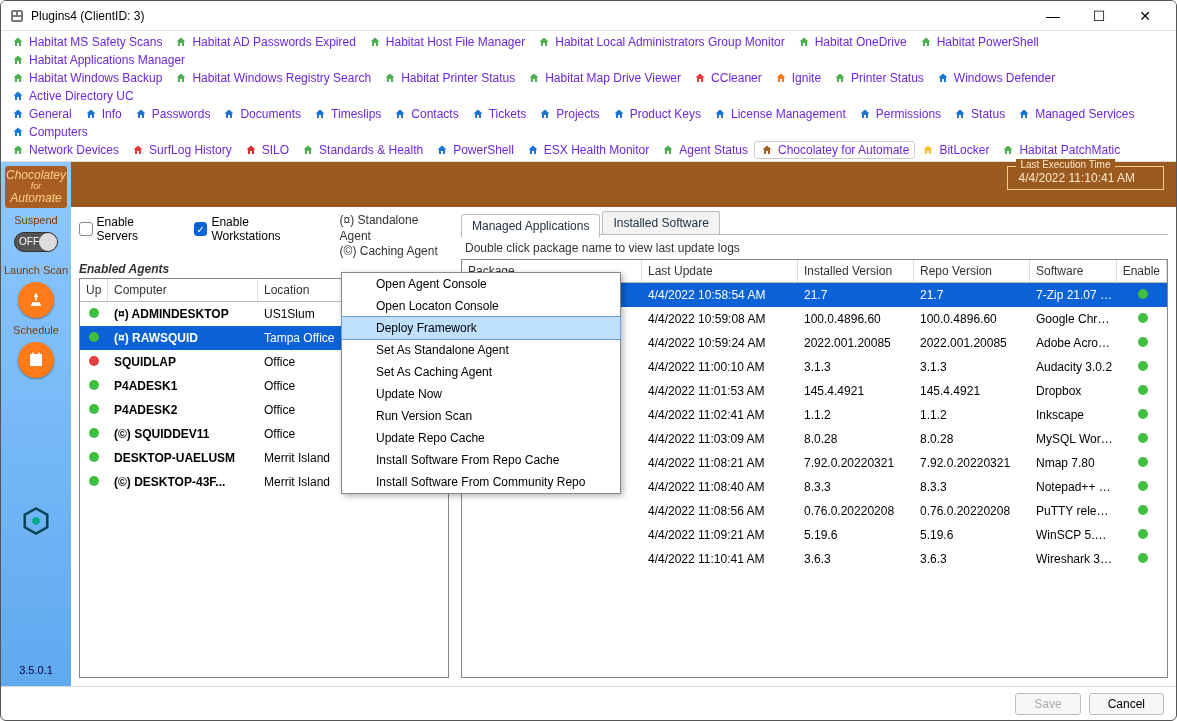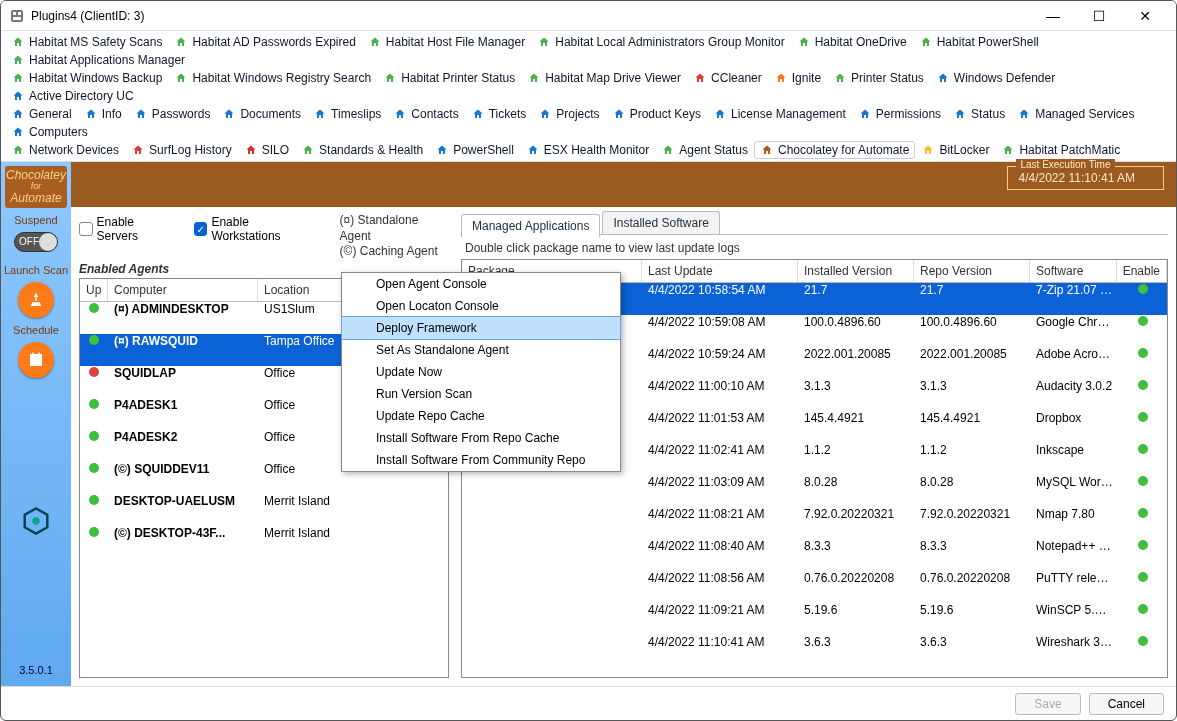--- a/index.html
+++ b/index.html
@@ -3,21 +3,21 @@
 <meta charset="utf-8">
 <style>
   * { box-sizing: border-box; font-family: "Segoe UI", Tahoma, sans-serif; font-size: 12px; }
   html, body { margin:0; padding:0; background:#fff; }
   .window { width:1177px; height:721px; border:1px solid #555; border-radius:6px; overflow:hidden; display:flex; flex-direction:column; background:#fff;}
   .titlebar { height:30px; display:flex; align-items:center; padding:0 8px; background:#fff; border-bottom:1px solid #e0e0e0;}
   .titlebar .icon { width:16px; height:16px; margin-right:6px; display:inline-flex; align-items:center; justify-content:center;}
   .winbtns { margin-left:auto; display:flex; gap:0;}
   .winbtn { width:46px; height:30px; display:flex; align-items:center; justify-content:center; font-size:14px;}
   .toolbar { display:flex; flex-wrap:wrap; padding:2px 4px 2px 4px; gap:0; background:#fff; border-bottom:1px solid #ddd;}
-  .tbitem { display:flex; align-items:center; padding:2px 6px; gap:4px; color:#0f172a; cursor:pointer; white-space:nowrap;}
+  .tbitem { display:flex; align-items:center; padding:2px 6px; gap:4px; color:#6d28d9; cursor:pointer; white-space:nowrap;}
   .tbitem .ic { width:14px; height:14px; display:inline-flex; align-items:center; justify-content:center;}
   .tbitem.chocsel { background:#fff; border:1px solid #ccc; border-radius:3px; padding:1px 5px;}
   .row { display:flex; flex-wrap:wrap;}
   .row > .tbitem { }
   .body { flex:1 1 auto; display:flex; min-height:0;}
   .sidebar { width:70px; background:linear-gradient(#8fc9ff,#5fa9ef); display:flex; flex-direction:column; align-items:center; padding-top:4px; color:#884400; gap:6px;}
   .chocbadge { background:#a85e23; color:#ffd080; width:62px; text-align:center; padding:3px 0; font-style:italic; font-size:11px; border-radius:3px; line-height:1.1;}
   .sblabel { font-size:11px; color:#7a3b00; text-align:center;}
   .toggle { width:44px; height:20px; border-radius:10px; background:#555; border:1px solid #333; position:relative;}
   .toggle::after{content:"";position:absolute;width:18px;height:18px;border-radius:50%;background:#ddd;top:0;right:0;}
@@ -35,21 +35,21 @@
   .checks { display:flex; gap:18px; align-items:center; padding:2px 0 4px 0;}
   .chk { display:flex; align-items:center; gap:4px;}
   .chkbox { width:14px; height:14px; border:1px solid #888; border-radius:3px; display:inline-flex; align-items:center; justify-content:center; font-size:10px;}
   .chkbox.on { background:#0a62d6; border-color:#0a62d6; color:#fff;}
   .legend { font-size:11px; color:#333; line-height:1.3;}
   .sectionhdr { font-weight:bold; font-style:italic; color:#333; padding:2px 0;}
   .grid { border:1px solid #888; flex:1; display:flex; flex-direction:column; overflow:hidden;}
   .ghdr { display:flex; background:#fff; border-bottom:1px solid #bbb;}
   .ghdr > div { padding:4px 6px; border-right:1px solid #ddd; color:#333;}
   .gbody { flex:1; overflow:auto;}
-  .grow { display:flex; height:32px;}
+  .grow { display:flex; align-items:center; height:24px;}
   .grow.sel { background:#0a62d6; color:#fff;}
   .grow > div { padding:0 6px; overflow:hidden; text-overflow:ellipsis; white-space:nowrap;}
   .dot { width:10px; height:10px; border-radius:50%; display:inline-block;}
   .dot.green{background:#3fbf3f;} .dot.red{background:#e04040;}
   .agents .c-up{width:28px;text-align:center;} .agents .c-comp{width:150px;font-weight:bold;} .agents .c-loc{width:92px;} .agents .c-cur{width:50px;text-align:center;} .agents .c-en{width:44px;text-align:center;}
   .rightpanel { flex:1; display:flex; flex-direction:column; min-width:0;}
   .tabs { display:flex; gap:0; border-bottom:1px solid #bbb; margin-top:-2px;}
   .tab { padding:4px 10px; border:1px solid #bbb; border-bottom:none; background:#f3f3f3; color:#234; margin-right:2px; border-radius:3px 3px 0 0;}
   .tab.active { background:#fff; position:relative; top:3px;}
   .hint { padding:6px 4px 4px 4px; color:#333;}
@@ -669,20 +669,21 @@
   <div class="footer">
     <button class="btn disabled">Save</button>
     <button class="btn">Cancel</button>
   </div>
 
   <div class="ctxmenu" id="ctxmenu">
       <div class="mi">Open Agent Console</div>
       <div class="mi">Open Locaton Console</div>
       <div class="mi hl">Deploy Framework</div>
       <div class="mi">Set As Standalone Agent</div>
+      <div class="mi">Set As Caching Agent</div>
       <div class="mi">Update Now</div>
       <div class="mi">Run Version Scan</div>
       <div class="mi">Update Repo Cache</div>
       <div class="mi">Install Software From Repo Cache</div>
       <div class="mi">Install Software From Community Repo</div>
     </div>
 
 </div>
 
 </body></html>

